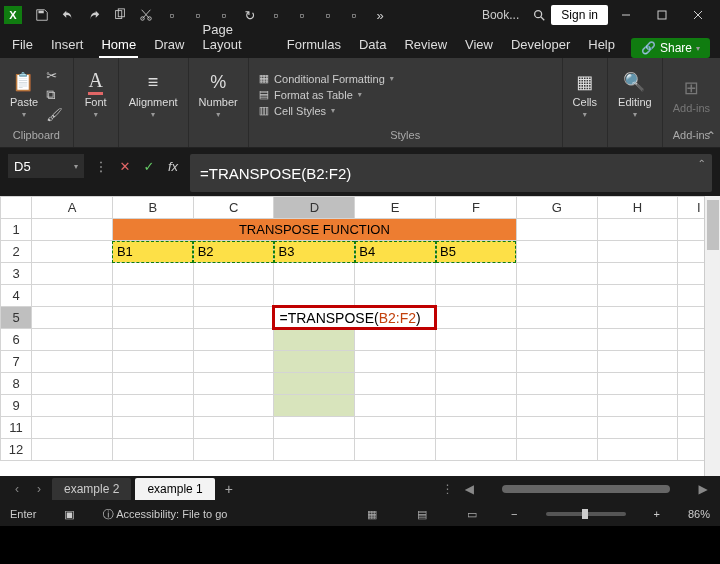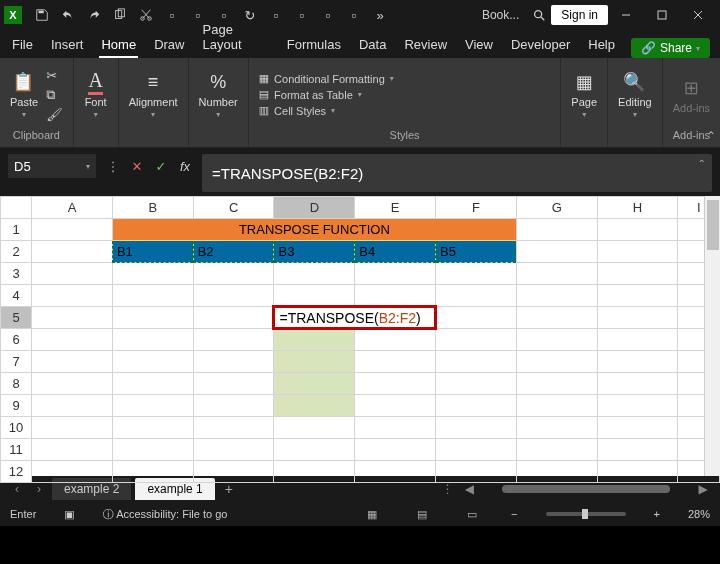--- a/index.html
+++ b/index.html
@@ -79,21 +79,21 @@
   .bigbtn .iconbox { width:24px; height:24px; display:flex; align-items:center; justify-content:center; font-size:18px;}
   .chev-down { font-size: 8px; color:#999; }
   .styles-col { display:flex; flex-direction:column; gap:3px; font-size:11px; color:#ccc; }
   .styles-col .row { display:flex; align-items:center; gap:5px; }
 
   .formulabar {
     height: 48px; background: #1a1a1a;
     display: flex; align-items: flex-start; padding: 6px 8px; gap:6px;
   }
   .namebox {
-    width: 88px; height: 24px; background: #2d2d2d; color:#fff;
+    width: 76px; height: 24px; background: #2d2d2d; color:#fff;
     display:flex; align-items:center; padding: 0 6px; font-size:13px;
     justify-content: space-between;
   }
   .fx-icons { display:flex; align-items:center; gap:2px; height:24px; }
   .fx-icons .fxi { width:22px;height:22px;display:flex;align-items:center;justify-content:center;font-size:13px;}
   .fx-cancel { color:#e06666; }
   .fx-enter { color:#6c6; }
   .fx-fx { font-style: italic; color:#ccc;}
   .formula-input-wrap { flex:1; background:#383838; height:38px; border-radius:2px; display:flex; align-items:center; padding:0 10px; position:relative;}
   .formula-input { color:#fff; font-size:15px; }
@@ -113,21 +113,21 @@
     background: #fff;
     font-weight: normal;
     color:#333;
     text-align: center;
   }
   table.grid th.col { height:20px; }
   table.grid th.row { width:30px; }
   table.grid .corner { background:#fff; width:30px;}
   .col-D { background:#bfbfbf !important; color:#000;}
   .orange-merge { background:#ed7d31; color:#000; text-align:center; font-size:15px; font-weight:normal;}
-  .data-row-cell { background:#0369a1;margin-left:23px; }
+  .data-row-cell { background:#fde047;margin-left:23px; }
   .spill-cell { background:#d8e4bc; }
   .formula-cell {
     position: relative;
     background:#fff;
     border:3px solid #c00000 !important;
     padding:0;
   }
   .formula-cell .flabel {
     position:absolute; left:2px; top:2px; font-size:14px; color:#000;
     white-space: nowrap;
@@ -326,21 +326,21 @@
         </div>
       </div>
     </div>
     <div class="rlabel">Styles</div>
   </div>
 
   <div class="rgroup">
     <div class="rcontent">
       <div class="bigbtn">
         <div class="iconbox">▦</div>
-        <span>Page</span>
+        <span>Cells</span>
         <span class="chev-down">▾</span>
       </div>
     </div>
     <div class="rlabel">&nbsp;</div>
   </div>
 
   <div class="rgroup">
     <div class="rcontent">
       <div class="bigbtn">
         <div class="iconbox">🔍</div>
@@ -508,32 +508,20 @@
           <td></td>
           <td></td>
           <td class="spill-cell"></td>
           <td></td>
           <td></td>
           <td></td>
           <td></td>
           <td></td>
         </tr>
     <tr>
-          <th class="row">10</th>
-          <td></td>
-          <td></td>
-          <td></td>
-          <td></td>
-          <td></td>
-          <td></td>
-          <td></td>
-          <td></td>
-          <td></td>
-        </tr>
-    <tr>
           <th class="row">11</th>
           <td></td>
           <td></td>
           <td></td>
           <td></td>
           <td></td>
           <td></td>
           <td></td>
           <td></td>
           <td></td>
@@ -581,14 +569,14 @@
   </span>
   <div class="spacer"></div>
   <span class="view-btn">▦</span>
   <span class="view-btn">▤</span>
   <span class="view-btn">▭</span>
   <span>−</span>
   <div class="zoom-slider">
       <div class="thumb"></div>
     </div>
   <span>+</span>
-  <span>28%</span>
+  <span>86%</span>
 </div>
 
 </body></html>

